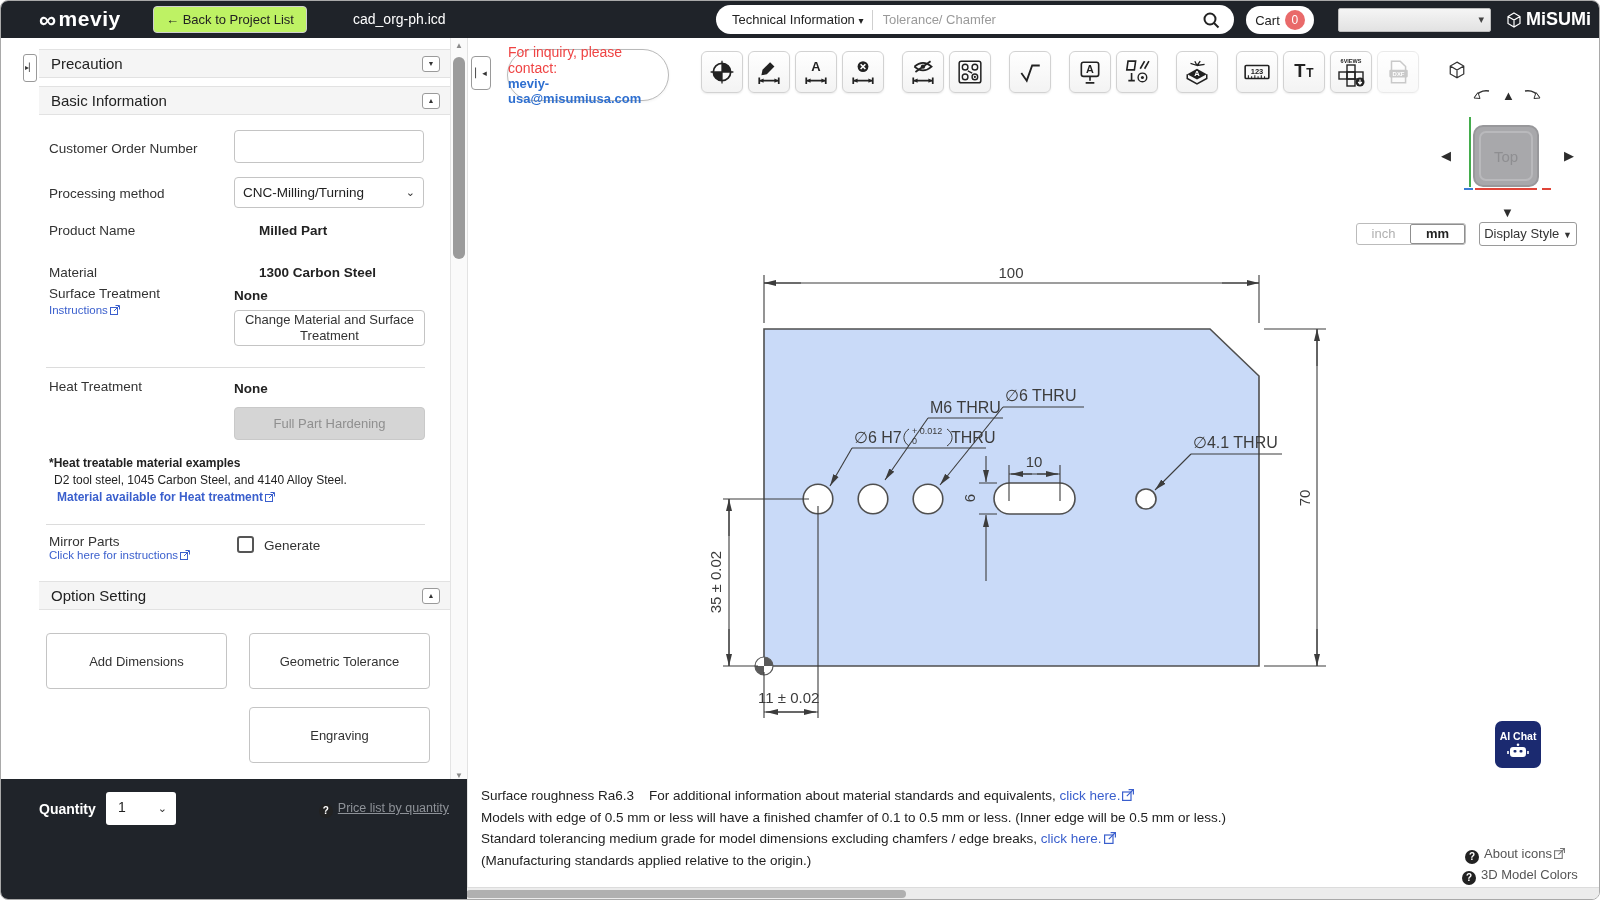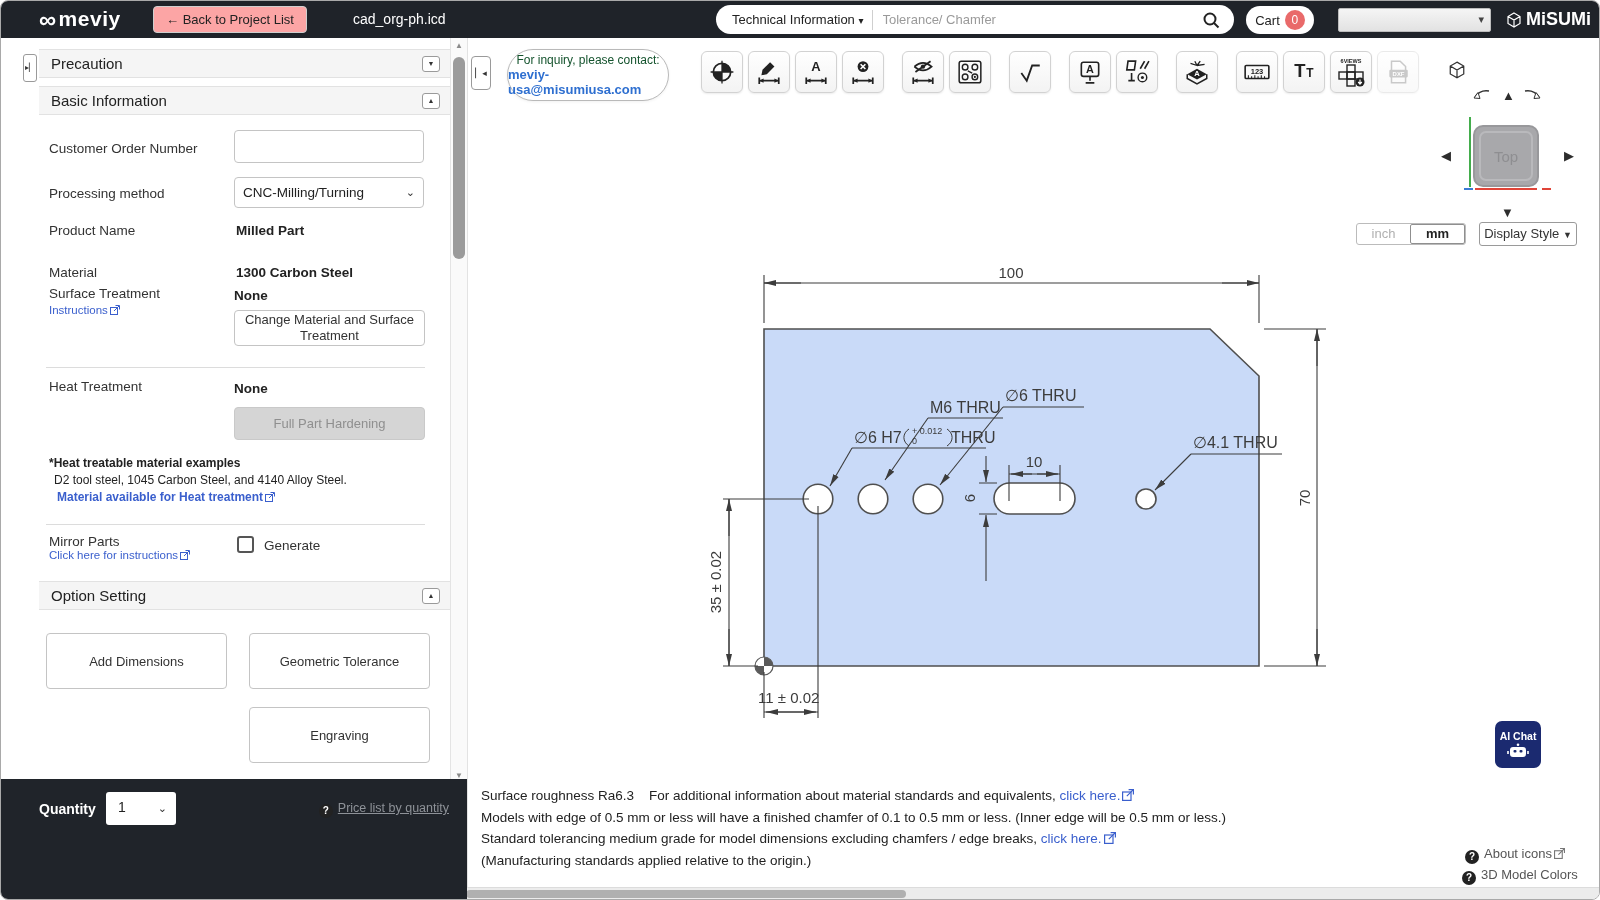--- a/index.html
+++ b/index.html
@@ -4,41 +4,41 @@
 <style>
   * { margin:0; padding:0; box-sizing:border-box; }
   html,body { background:#ffffff; font-family:"Liberation Sans", sans-serif; }
   .page { position:relative; width:1600px; height:900px; background:#fff; border:1px solid #a9a9a9; border-radius:8px; overflow:hidden; }
   .abs { position:absolute; }
 
   
   .topbar { position:absolute; left:0; top:0; width:1600px; height:37px; background:#1f2329; z-index:5; display:flex; align-items:center; }
   .logo { position:absolute; left:38px; top:5px; color:#fff; font-size:21px; font-weight:bold; letter-spacing:.5px; }
   .logo .inf { font-size:24px; vertical-align:-2px; margin-right:2px; }
-  .back-btn { position:absolute; left:152px; top:5px; height:27px; background:#fca5a5; border:1px solid #cfcfcf; border-radius:4px; color:#222; font-size:13px; line-height:25px; padding:0 12px; cursor:pointer; }
+  .back-btn { position:absolute; left:152px; top:5px; height:27px; background:#bef264; border:1px solid #cfcfcf; border-radius:4px; color:#222; font-size:13px; line-height:25px; padding:0 12px; cursor:pointer; }
   .filename { position:absolute; left:352px; top:10px; color:#fff; font-size:14px; }
   .search-pill { position:absolute; left:715px; top:4px; width:518px; height:29px; background:#fff; border-radius:15px; display:flex; align-items:center; }
   .search-cat { font-size:13px; color:#222; padding:0 8px 0 16px; white-space:nowrap; }
   .search-divider { width:1px; height:20px; background:#cfcfcf; }
   .search-input { border:none; outline:none; flex:1; font-size:13px; color:#333; padding:0 10px; font-family:"Liberation Sans",sans-serif; background:transparent; }
   .search-input::placeholder { color:#9a9a9a; }
   .cart-pill { position:absolute; left:1245px; top:5px; width:68px; height:28px; background:#fff; border-radius:14px; display:flex; align-items:center; justify-content:center; gap:5px; cursor:pointer; }
   .cart-label { font-size:13px; color:#222; }
   .cart-badge { width:20px; height:20px; border-radius:50%; background:#e96a6a; color:#fff; font-size:12px; display:flex; align-items:center; justify-content:center; }
   .lang-select { position:absolute; left:1337px; top:7px; width:153px; height:24px; background:linear-gradient(#f5f5f5,#e2e2e2); border:1px solid #bdbdbd; border-radius:2px; }
   .lang-select .chv { position:absolute; right:6px; top:4px; font-size:11px; color:#444; }
   .brand { position:absolute; left:1505px; top:8px; color:#fff; font-size:18px; font-weight:bold; display:flex; align-items:center; gap:4px; }
 
   
   .sidebar { position:absolute; left:0; top:37px; width:449px; height:741px; background:#fff; z-index:4; overflow:hidden; }
   .sec-header { position:absolute; left:38px; width:411px; height:29px; background:#f5f5f5; border-top:1px solid #e2e2e2; border-bottom:1px solid #e2e2e2; font-size:15px; color:#222; line-height:28px; padding-left:12px; }
   .sec-toggle { position:absolute; right:10px; top:6px; width:18px; height:16px; background:#fff; border:1px solid #9a9a9a; border-radius:3px; font-size:7px; color:#333; text-align:center; line-height:14px; cursor:pointer; }
   .handle-btn { position:absolute; left:22px; top:16px; width:14px; height:28px; background:#fff; border:1px solid #9a9a9a; border-radius:3px; font-size:8px; color:#333; text-align:center; line-height:26px; cursor:pointer; }
   .f-label { position:absolute; left:48px; font-size:13.5px; color:#333; }
-  .f-value { position:absolute; left:235px; font-size:13.5px; font-weight:bold; color:#222; }
+  .f-value { position:absolute; left:258px; font-size:13.5px; font-weight:bold; color:#222; }
   .f-input { position:absolute; left:233px; width:190px; height:33px; border:1px solid #c4c4c4; border-radius:4px; background:#fff; font-size:13px; padding:0 8px; font-family:"Liberation Sans",sans-serif; }
   .f-select { position:absolute; left:233px; width:190px; height:31px; border:1px solid #c4c4c4; border-radius:4px; background:#fff; font-size:13.5px; color:#222; line-height:29px; padding:0 8px; cursor:pointer; }
   .f-select .chv { position:absolute; right:8px; top:0; font-size:11px; color:#333; }
   .link { color:#3a5fcd; text-decoration:none; cursor:pointer; }
   .ext-ic { display:inline-block; vertical-align:-1px; margin-left:2px; }
   .side-btn { position:absolute; background:#fff; border:1px solid #c4c4c4; border-radius:4px; color:#333; font-size:13px; text-align:center; cursor:pointer; display:flex; align-items:center; justify-content:center; }
   .side-btn.disabled { background:#d5d5d5; border-color:#c9c9c9; color:#8f8f8f; cursor:default; }
   .divider { position:absolute; left:45px; width:379px; height:1px; background:#dcdcdc; }
   .small-note { position:absolute; font-size:12px; color:#222; }
   .checkbox { position:absolute; width:17px; height:17px; border:2px solid #555; border-radius:3px; background:#fff; cursor:pointer; }
@@ -52,21 +52,21 @@
   .qbar { position:absolute; left:0; top:778px; width:466px; height:121px; background:#20242a; z-index:6; }
   .q-label { position:absolute; left:38px; top:22px; color:#fff; font-size:14px; font-weight:bold; }
   .q-select { position:absolute; left:105px; top:13px; width:70px; height:33px; background:#fff; border-radius:3px; font-size:14px; color:#222; line-height:31px; padding-left:12px; cursor:pointer; }
   .q-select .chv { position:absolute; right:9px; top:1px; font-size:11px; color:#333; }
   .q-price { position:absolute; right:18px; top:22px; color:#8e9298; font-size:12.5px; text-decoration:underline; cursor:pointer; }
   .confirm-btn { position:absolute; left:38px; top:58px; width:412px; height:39px; background:#f3c512; border:none; border-radius:3px; font-size:14px; color:#1d1d1d; font-family:"Liberation Sans",sans-serif; cursor:pointer; }
 
   
   .main-collapse { position:absolute; left:470px; top:55px; width:20px; height:34px; background:#fff; border:1px solid #9a9a9a; border-radius:4px; font-size:9px; color:#333; text-align:center; line-height:32px; z-index:4; cursor:pointer; }
   .inquiry { position:absolute; left:506px; top:48px; width:162px; height:52px; border:1px solid #b9b9b9; border-radius:26px; background:#fff; z-index:4; display:flex; flex-direction:column; align-items:center; justify-content:center; box-shadow:0 1px 3px rgba(0,0,0,.06); }
-  .inquiry .l1 { font-size:12px; color:#14532d; }
+  .inquiry .l1 { font-size:14px; color:#ef4444; }
   .inquiry .l2 { font-size:13px; font-weight:bold; color:#2e6fd0; }
 
   .tool-btn { position:absolute; top:50px; width:42px; height:42px; background:linear-gradient(#ffffff,#f3f3f3); border:1px solid #d2d2d2; border-radius:6px; box-shadow:0 1px 2px rgba(0,0,0,.08); display:flex; align-items:center; justify-content:center; cursor:pointer; z-index:4; }
   .tool-btn.disabled { opacity:.45; cursor:default; }
   .tool-btn svg { display:block; }
 
   
   .vc-face { position:absolute; left:1472px; top:124px; width:66px; height:62px; background:#a8a8ab; border-radius:10px; border:2px solid #98989b; z-index:4; display:flex; align-items:center; justify-content:center; cursor:pointer; }
   .vc-face .inner { position:absolute; inset:4px; border:2px solid #b9b9bc; border-radius:7px; }
   .vc-face span { color:#8e8e91; font-size:15px; }

